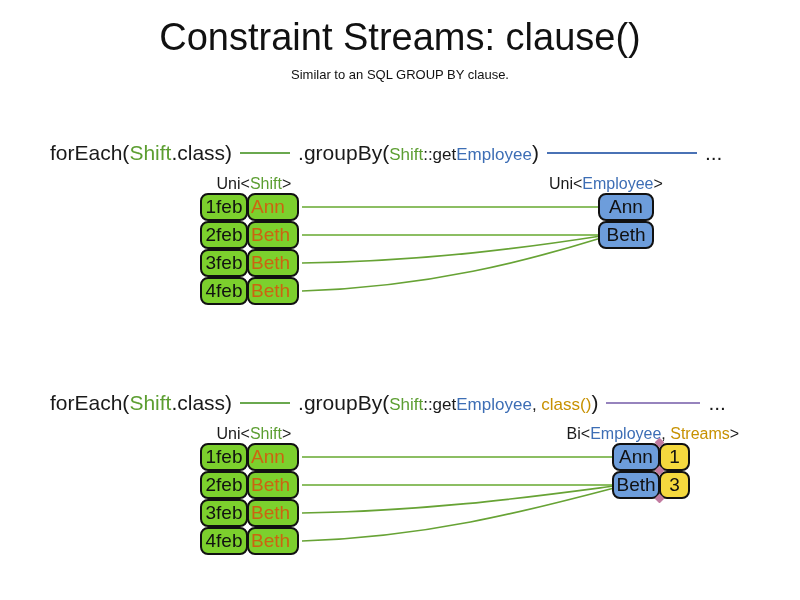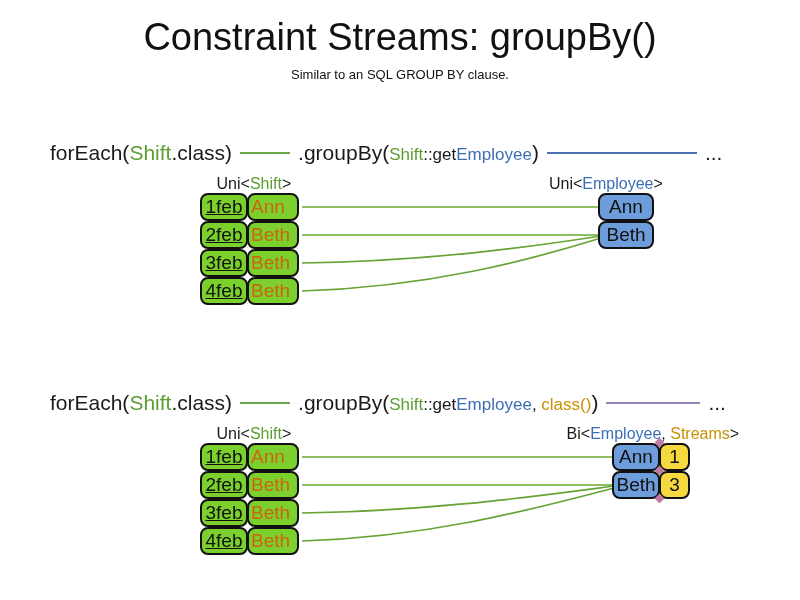--- a/index.html
+++ b/index.html
@@ -28,21 +28,21 @@
   .line-blue{width:150px;background:#4a72b5;}
   .line-purple{width:94px;background:#9683bd;}
   .dlabel{
     position:absolute;transform:translateX(-50%);font-size:16px;white-space:pre;
   }
   .shift-row{position:absolute;left:200px;display:flex;}
   .cell{
     height:28px;box-sizing:border-box;border:2px solid #111;border-radius:8px;
     background:#7cd02d;display:flex;align-items:center;font-size:19px;
   }
-  .cell.date{width:48px;justify-content:center;color:#111;text-decoration:underline;}
+  .cell.date{width:48px;justify-content:center;color:#111;}
   .cell.name{width:52px;margin-left:-1px;justify-content:flex-start;
     padding-left:2px;color:#cc6411;}
   .group-box,.count-box{
     position:absolute;height:28px;box-sizing:border-box;border:2px solid #111;
     border-radius:8px;display:flex;align-items:center;justify-content:center;
     font-size:19px;color:#111;
   }
   .group-box{background:#6d9ddb;}
   .gb1{left:598px;width:56px;}
   .gb2{left:612px;width:48px;}
@@ -53,21 +53,21 @@
   }
   .connectors{position:absolute;top:0;left:0;pointer-events:none;}
   .conn-h{fill:none;stroke:#8cbe63;stroke-width:2.2;}
   .conn-c{fill:none;stroke:#67a335;stroke-width:1.7;}
 </style>
 </head>
 <body>
 
 <div class="slide">
 
-  <div class="title">Constraint Streams: groupBy()</div>
+  <div class="title">Constraint Streams: clause()</div>
   <div class="subtitle">Similar to an SQL GROUP BY clause.</div>
 
   <svg class="connectors" width="800" height="600" viewBox="0 0 800 600">
 
     <path class="conn-h" d="M302 207 H598"></path>
     <path class="conn-h" d="M302 235 H598"></path>
     <path class="conn-c" d="M302 263 C430 261 530 247 601 236"></path>
     <path class="conn-c" d="M302 291 C430 287 530 260 601 238"></path>
 
     <path class="conn-h" d="M302 457 H612"></path>

